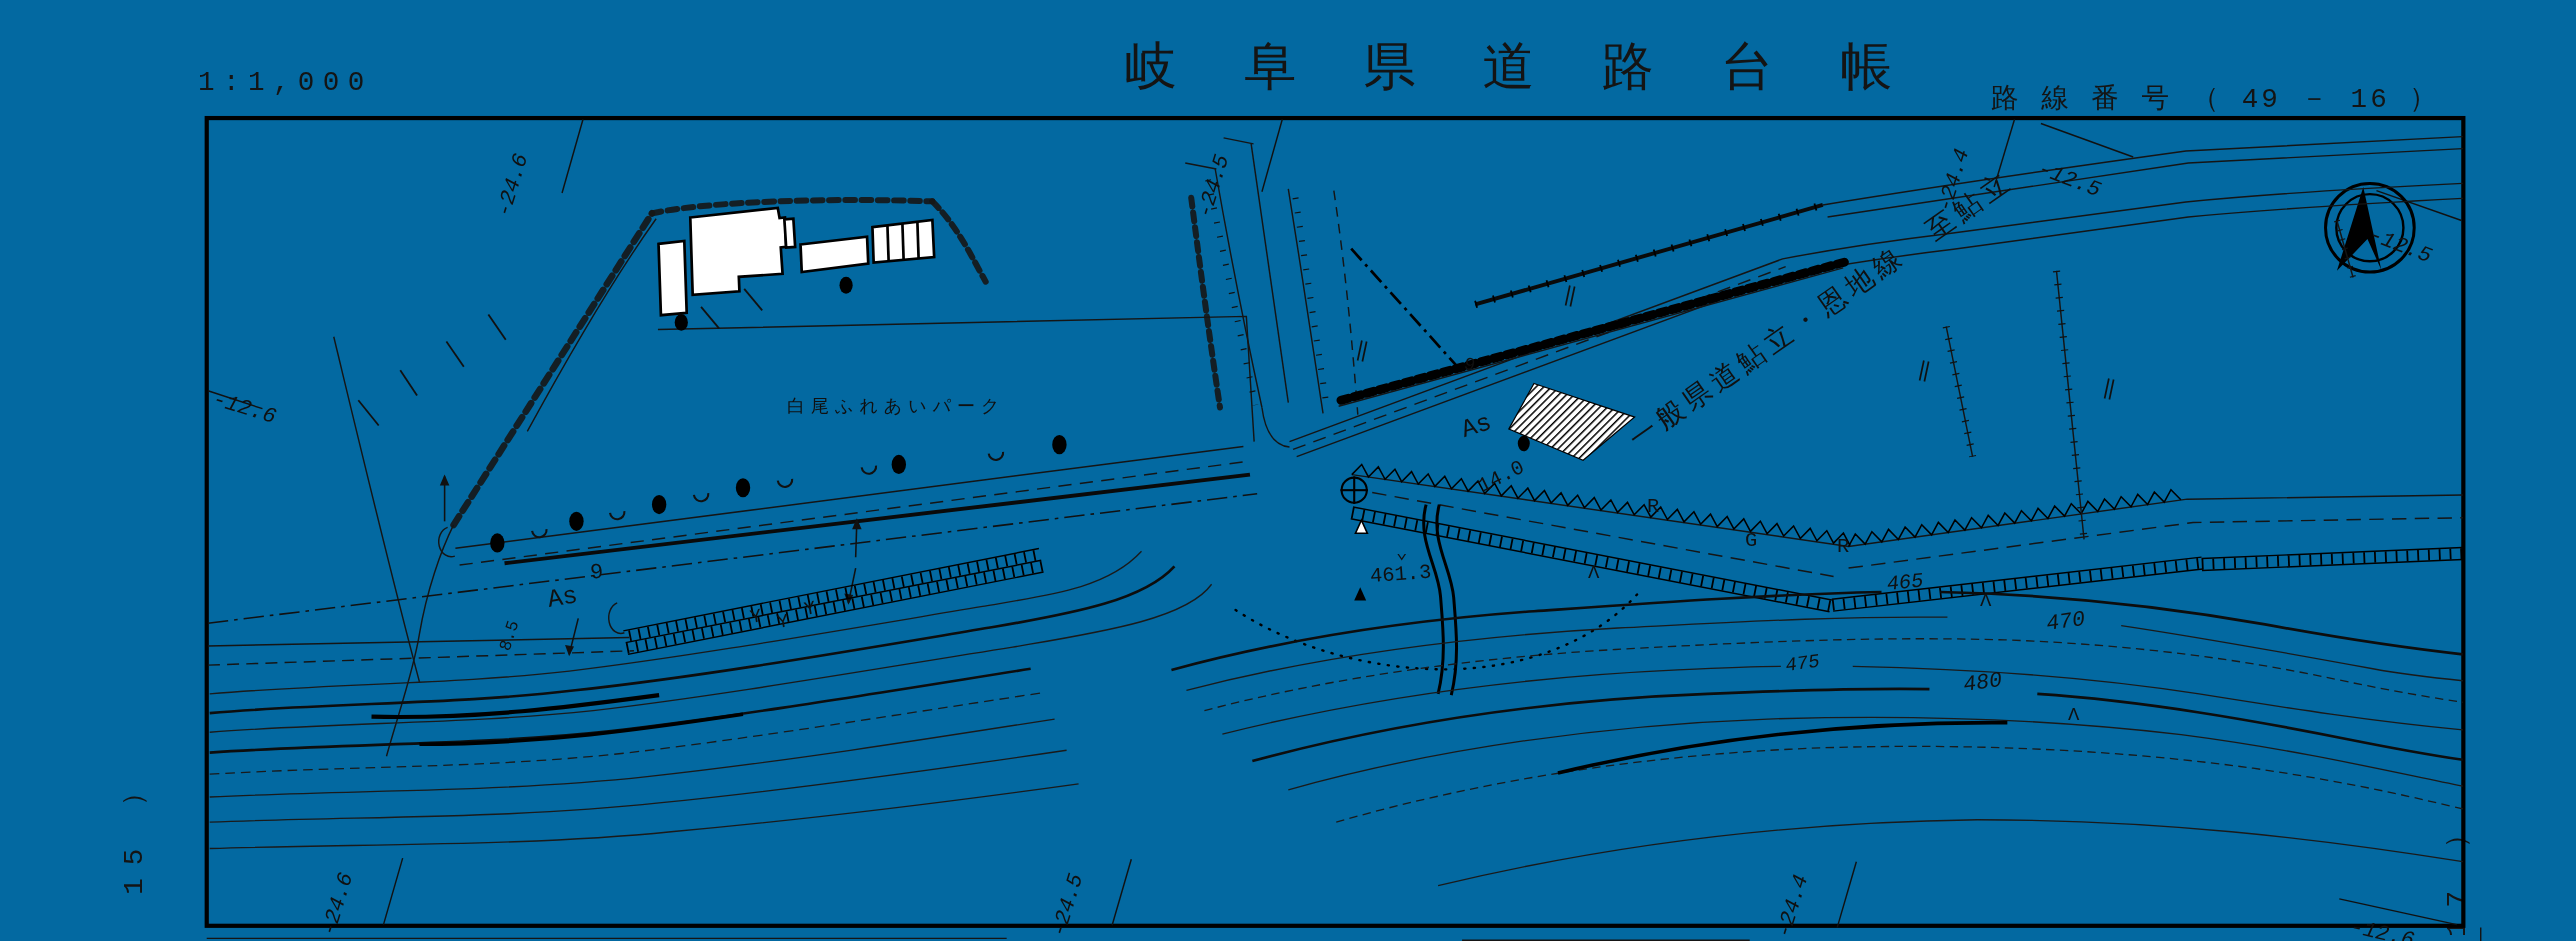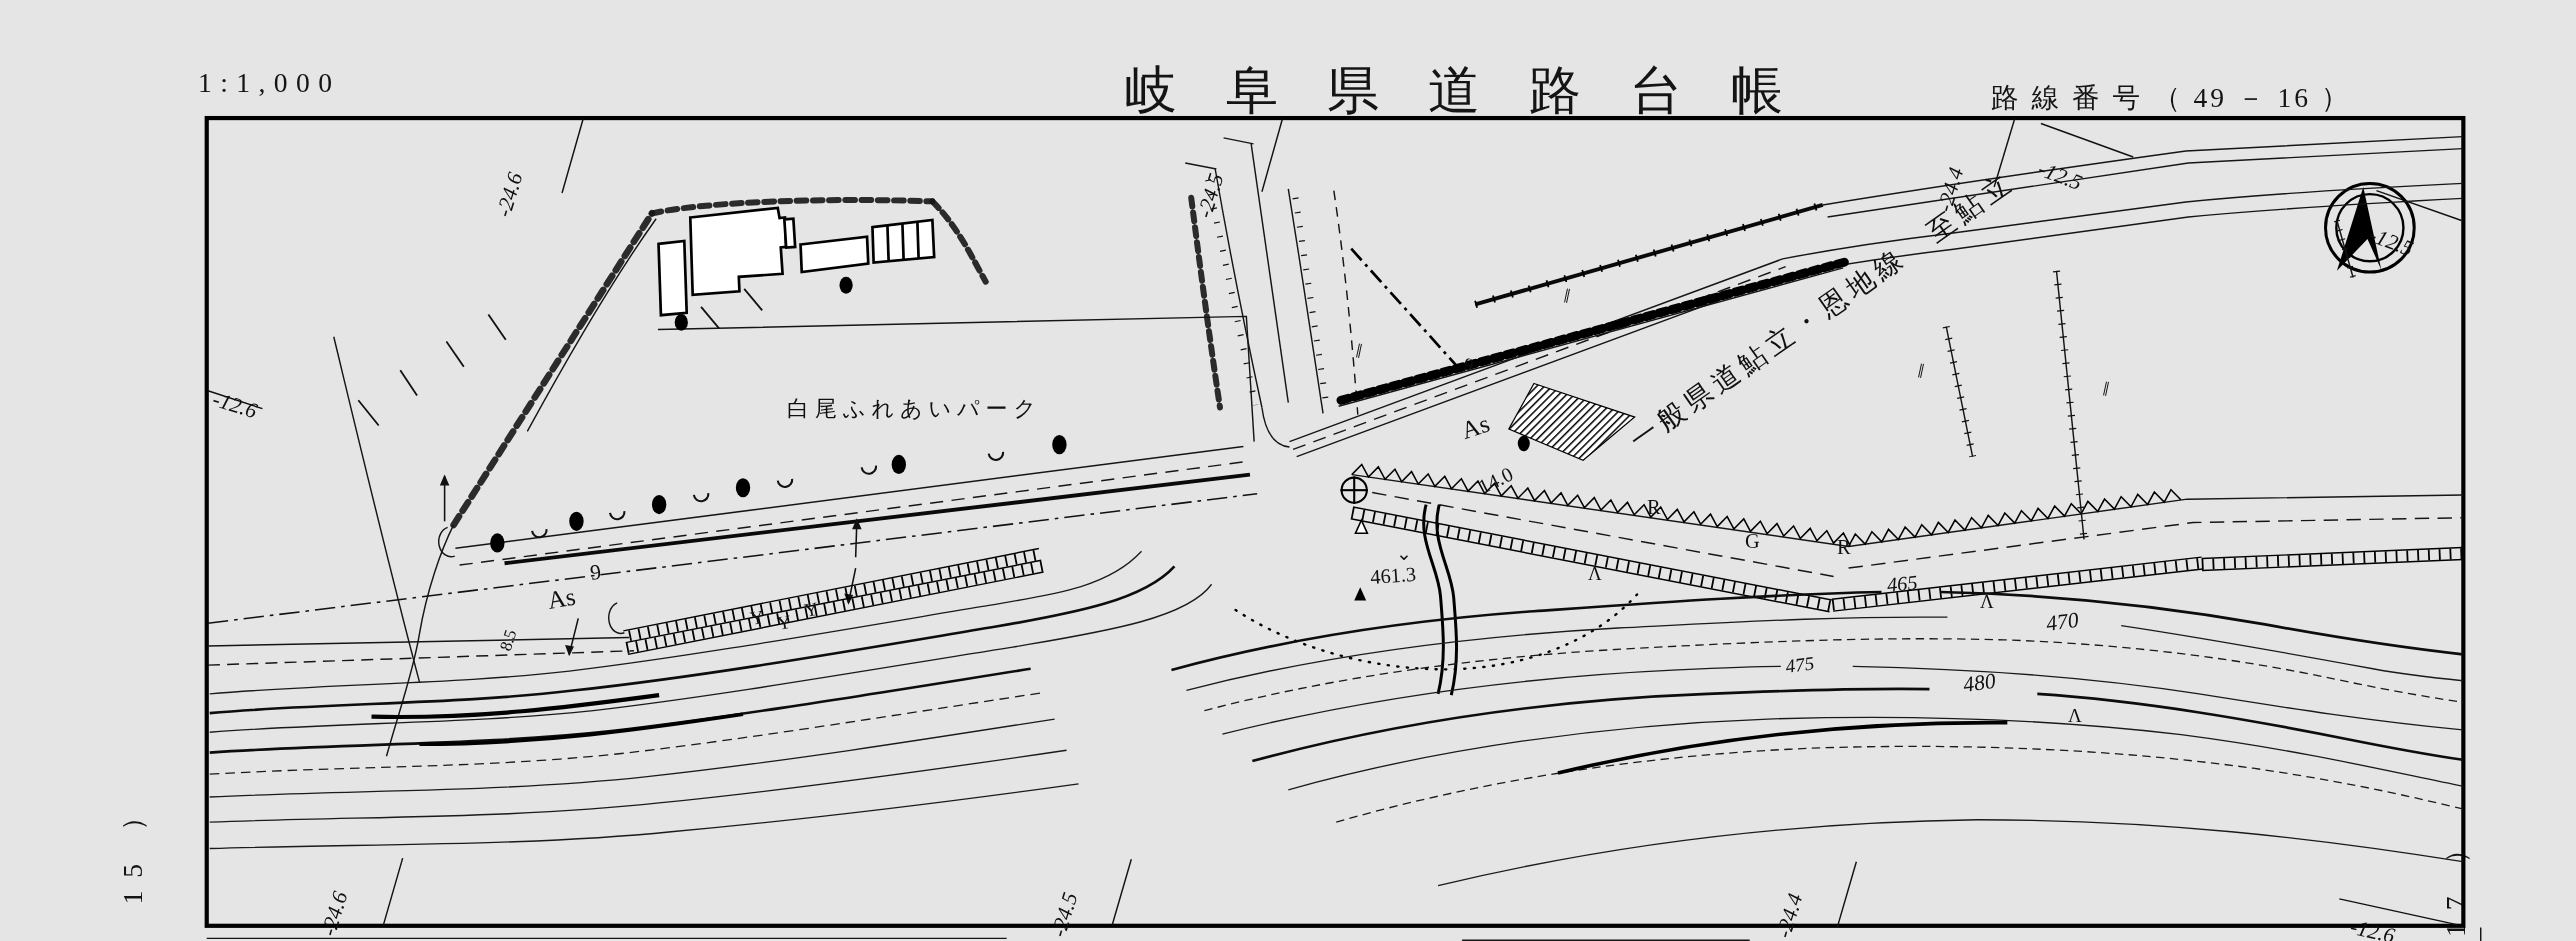--- a/index.html
+++ b/index.html
@@ -1,20 +1,20 @@
 <!DOCTYPE html>
 <html style="font-size:9.6px"><head>
 <meta charset="utf-8">
 <style>
   html,body{margin:0;padding:0;background:#fff;}
-  #sheet{position:relative;width:2576px;height:942px;background:#e5e5e5;overflow:hidden;
-         font-family:Liberation Serif, serif;color:#111;}
+  #sheet{position:relative;width:2576px;height:942px;background:#0369a1;overflow:hidden;
+         font-family:Liberation Mono, monospace;color:#111;}
   .hdr{position:absolute;white-space:nowrap;color:#141414;}
   #scale-label{left:198px;top:67px;font-size:27.6px;letter-spacing:8.4px;}
-  #page-title{left:1125px;top:56px;font-size:52px;letter-spacing:18px;font-weight:500;}
+  #page-title{left:1125px;top:32px;font-size:52px;letter-spacing:18px;font-weight:500;}
   #route-label{left:1991px;top:79px;font-size:27.6px;letter-spacing:3px;}
   .sheetref{position:absolute;font-size:27.6px;letter-spacing:13px;transform:rotate(-90deg);
             transform-origin:left bottom;white-space:nowrap;color:#141414;}
   #sheetref-left{left:151px;top:928px;}
   #sheetref-right{left:2474px;top:900px;}
   #labels{position:absolute;left:0;top:0;width:100%;height:100%;pointer-events:none;}
   .ml,.gl{position:absolute;white-space:nowrap;color:#101010;transform-origin:left bottom;line-height:1;}
   .gl{font-size:21.6px;}
   .it{font-style:italic;}
   svg{position:absolute;left:0;top:0;}
@@ -262,21 +262,21 @@
       <path class="ctrx" d="M2090,1270 C2330,1205 2590,1168 2850,1158 C2990,1152 3100,1148 3220,1150"></path>
       <path class="ctrx" d="M3400,1158 C3580,1170 3760,1202 3920,1234 C4010,1252 4070,1262 4110,1268"></path>
       <path class="ctr" d="M2150,1318 C2400,1248 2680,1210 2950,1200 C3200,1192 3420,1200 3640,1226 C3840,1252 3990,1288 4110,1312"></path>
       <path class="ctr" d="M2230,1372 C2480,1300 2760,1258 3040,1248 C3300,1240 3540,1252 3760,1282 C3940,1308 4050,1336 4110,1350" stroke-dasharray="14 9"></path>
       <path class="ctr" d="M2400,1478 C2700,1406 3000,1372 3300,1368 C3600,1368 3860,1398 4110,1438"></path>
       <path d="M2600,1290 C2850,1230 3100,1204 3350,1206" stroke="#000" stroke-width="6" fill="none"></path>
     </g>
   </svg>
 
   <div id="labels">
-      <span class="ml" style="left: 787px; top: 398px; font-size: 22px; letter-spacing: 6px;">白尾ふれあいパーク</span>
+      <span class="ml" style="left: 787px; top: 398px; font-size: 18px; letter-spacing: 6px;">白尾ふれあいパーク</span>
       <span class="ml" style="left: 1641px; top: 427px; font-size: 27.6px; letter-spacing: 5.4px; transform: rotate(-35deg);">一般県道鮎立・恩地線　至鮎立</span>
       <span class="ml" style="left: 550px; top: 588px; font-size: 25px; transform: rotate(-10deg);">As</span>
       <span class="ml" style="left: 513px; top: 636px; font-size: 17px; transform: rotate(-72deg);">8.5</span>
       <span class="ml" style="left: 592px; top: 563px; font-size: 21.6px; transform: rotate(-8deg);">9</span>
       <span class="ml" style="left: 1466px; top: 418px; font-size: 25px; transform: rotate(-18deg);">As</span>
       <span class="ml" style="left: 1484px; top: 477px; font-size: 20.4px; transform: rotate(-26deg);">14.0</span>
       <span class="ml" style="left: 1462px; top: 354px; font-size: 18px; transform: rotate(15deg);">9</span>
       <span class="ml" style="left: 1371px; top: 567px; font-size: 20.4px; transform: rotate(-4deg);">461.3</span>
       <span class="ml" style="left: 1396px; top: 544px; font-size: 19px;">⌄</span>
       <span class="ml" style="left: 752px; top: 609px; font-size: 19px; transform: rotate(-10deg);">Y</span>

